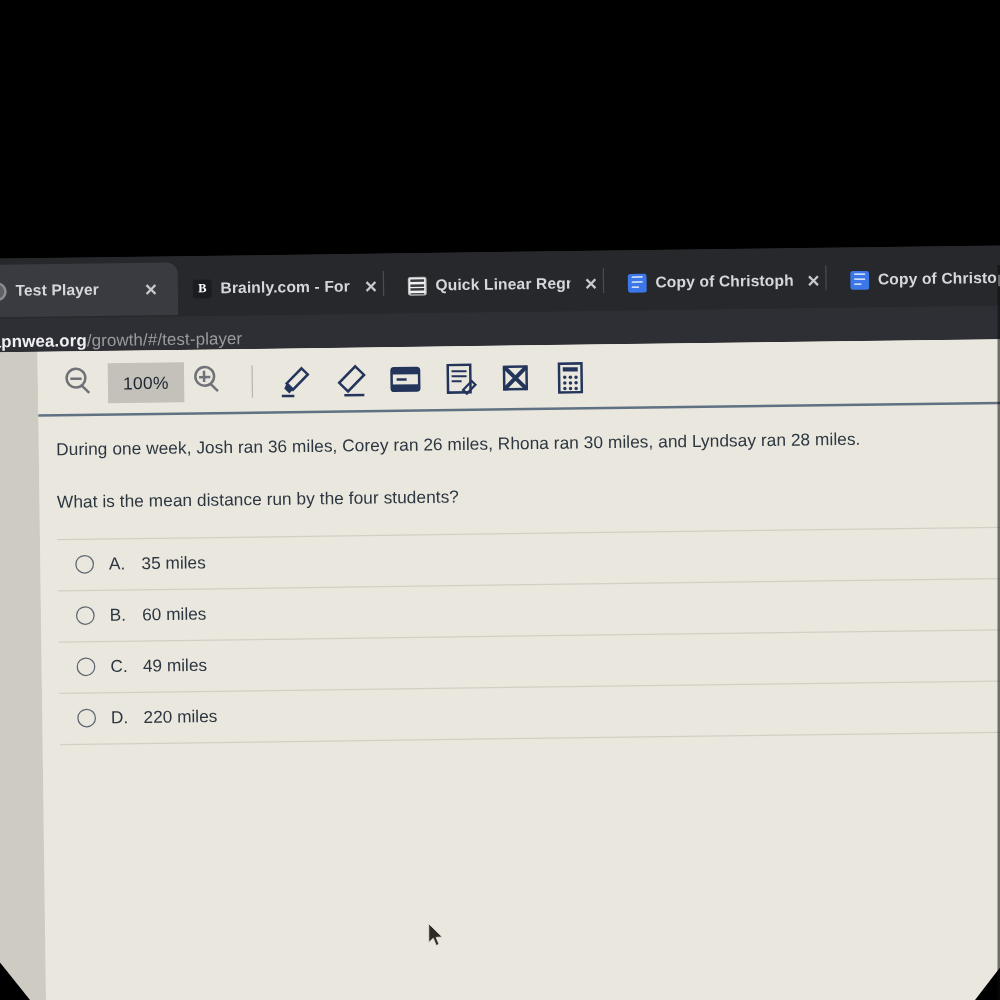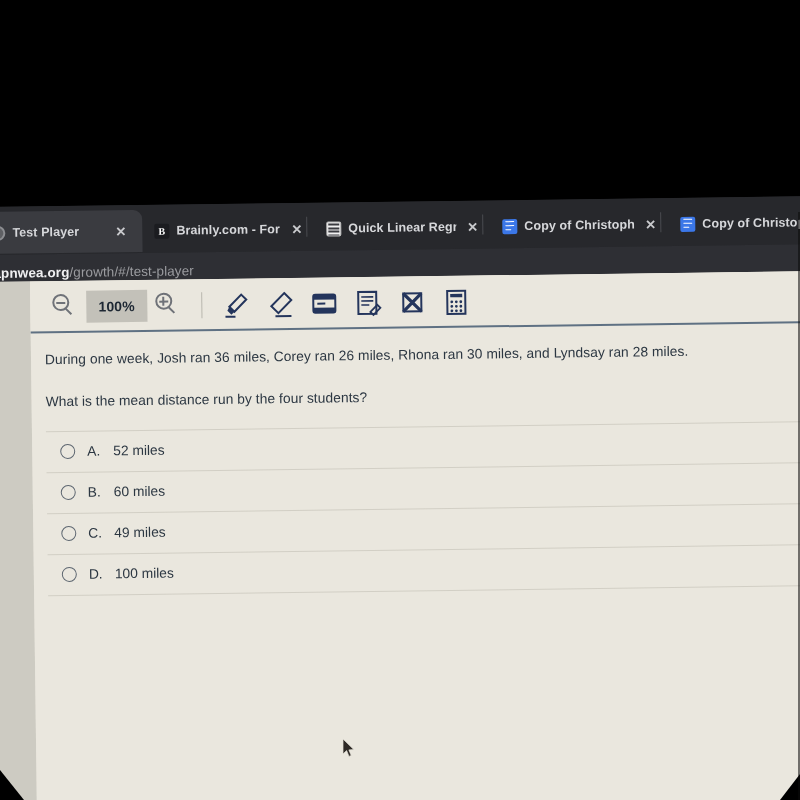--- a/index.html
+++ b/index.html
@@ -206,21 +206,21 @@
   }
   .mag .sign-h, .mag .sign-v {
     position: absolute;
     background: #6f7278;
   }
   .mag .sign-h { left: 4px; top: 7.5px; width: 9px; height: 2px; }
   .mag .sign-v { left: 7.5px; top: 4px; width: 2px; height: 9px; }
   .zoom-level {
     background: #c3c1b9;
     color: #1d2733;
-    font-weight: 700;
+    font-weight: 400;
     font-size: 14px;
     padding: 8px 12px;
     letter-spacing: .2px;
   }
   .tb-divider {
     width: 1px;
     height: 26px;
     background: #b9b7ae;
     margin: 0 12px;
   }
@@ -470,39 +470,39 @@
 
       <div class="qwrap">
         <div class="qline">During one week, Josh ran 36 miles, Corey ran 26 miles, Rhona ran 30 miles, and Lyndsay ran 28 miles.</div>
         <div class="qline second">What is the mean distance run by the four students?</div>
 
         <div class="options">
 
           <div class="option">
             <span class="radio"></span>
             <span class="opt-letter">A.</span>
-            <span class="opt-text">52 miles</span>
+            <span class="opt-text">35 miles</span>
           </div>
 
           <div class="option">
             <span class="radio"></span>
             <span class="opt-letter">B.</span>
             <span class="opt-text">60 miles</span>
           </div>
 
           <div class="option">
             <span class="radio"></span>
             <span class="opt-letter">C.</span>
             <span class="opt-text">49 miles</span>
           </div>
 
           <div class="option">
             <span class="radio"></span>
             <span class="opt-letter">D.</span>
-            <span class="opt-text">100 miles</span>
+            <span class="opt-text">220 miles</span>
           </div>
 
         </div>
       </div>
 
     </div>
   </div>
 
   <svg class="cursor" viewBox="0 0 14 20">
     <path d="M1 1 L1 16 L4.6 12.6 L7 18.4 L9.2 17.4 L6.9 11.9 L11.8 11.6 Z" fill="#2e2a26" stroke="#e7e4da" stroke-width="0.7"></path>

